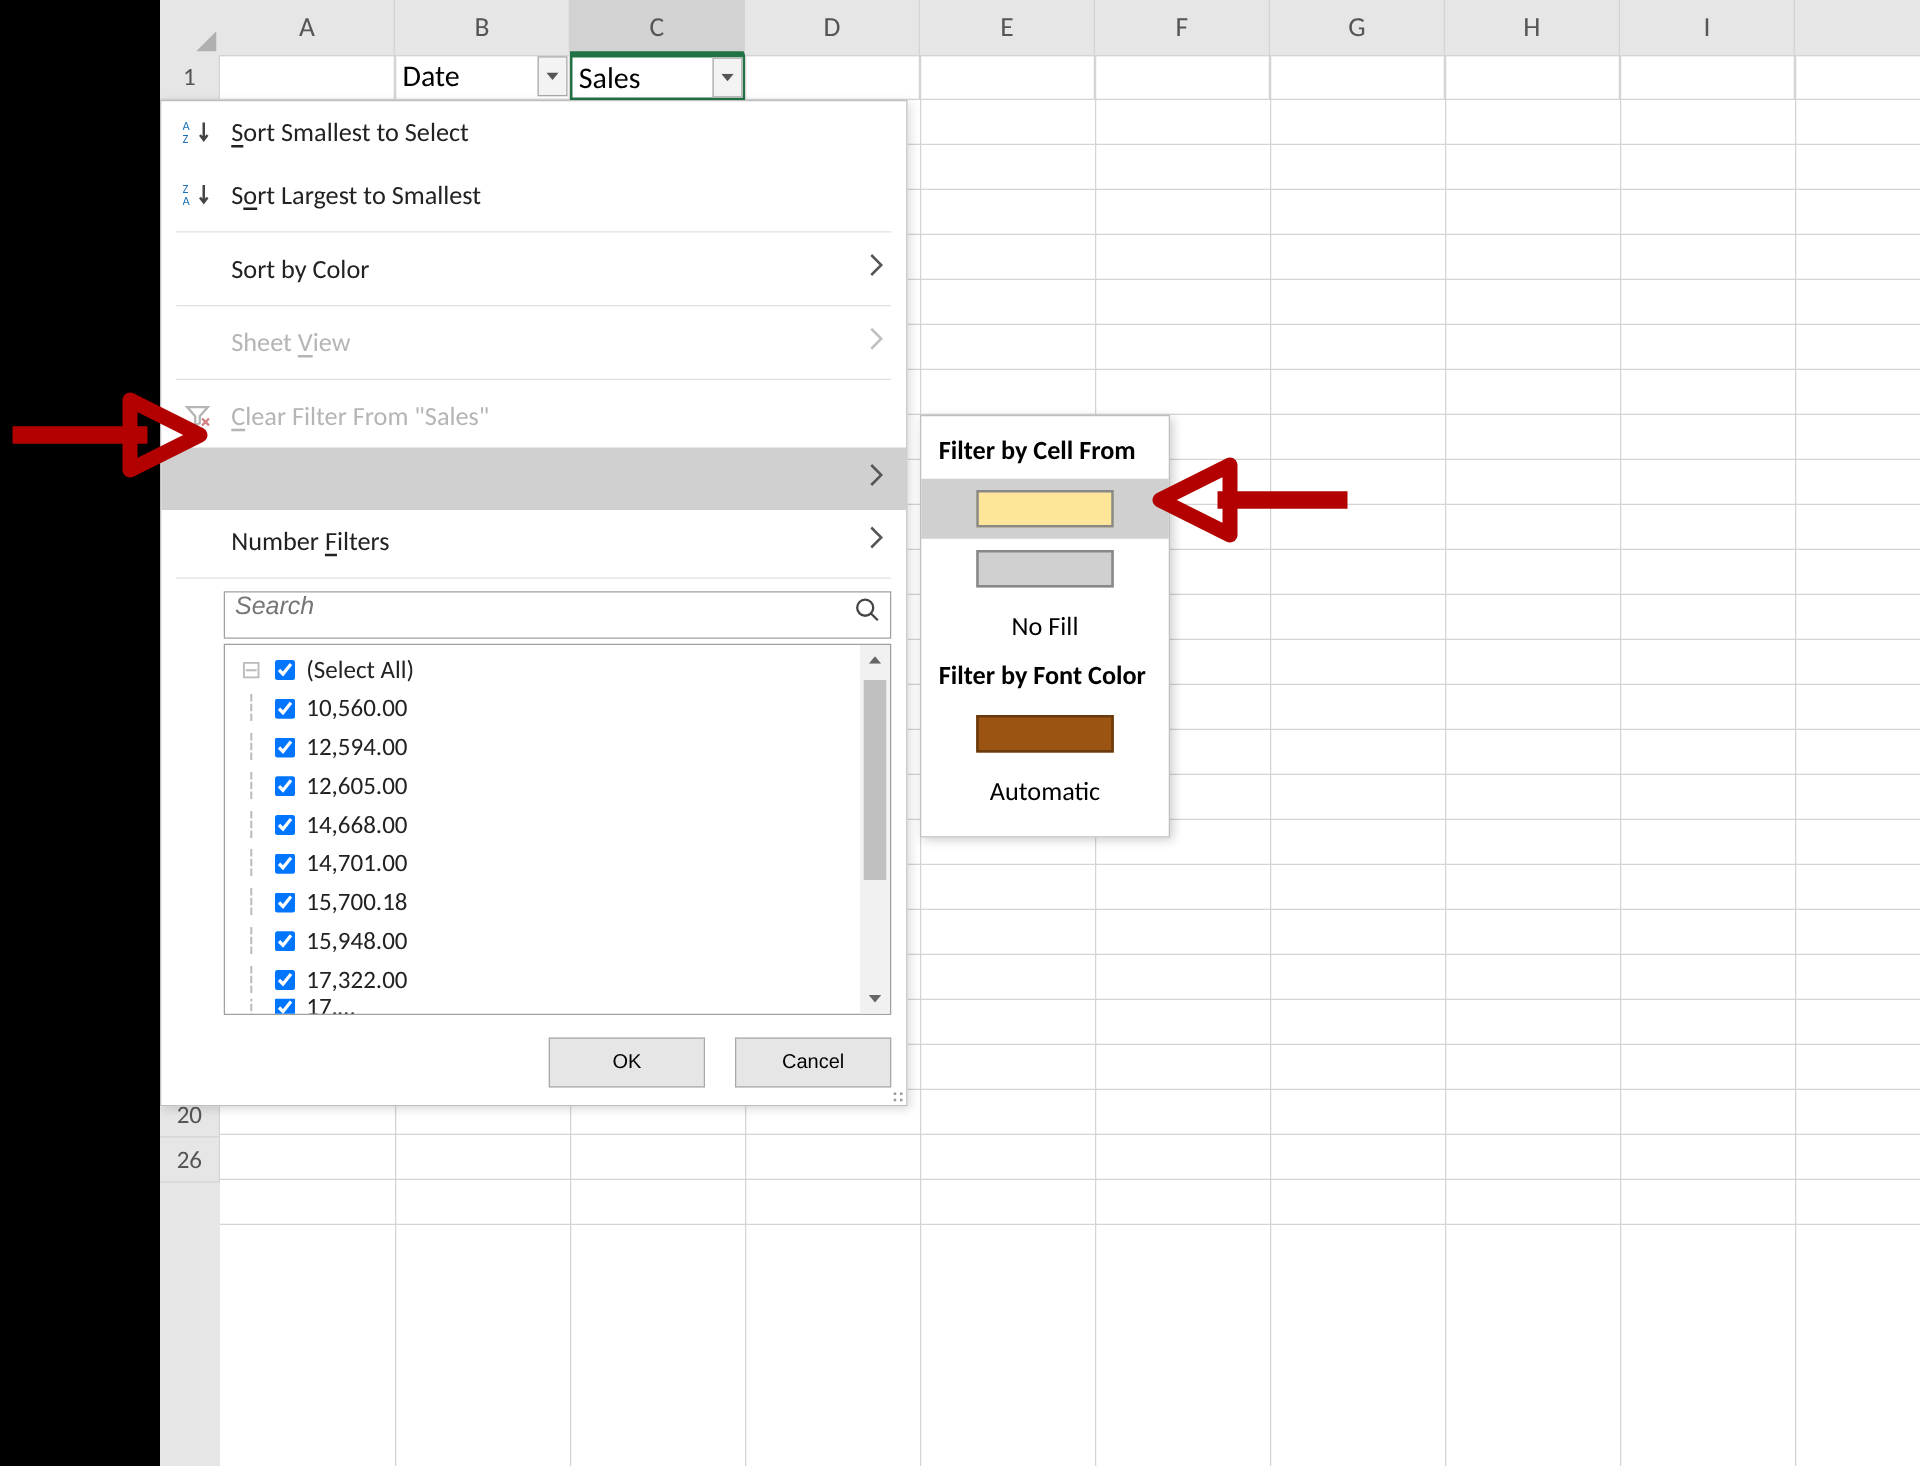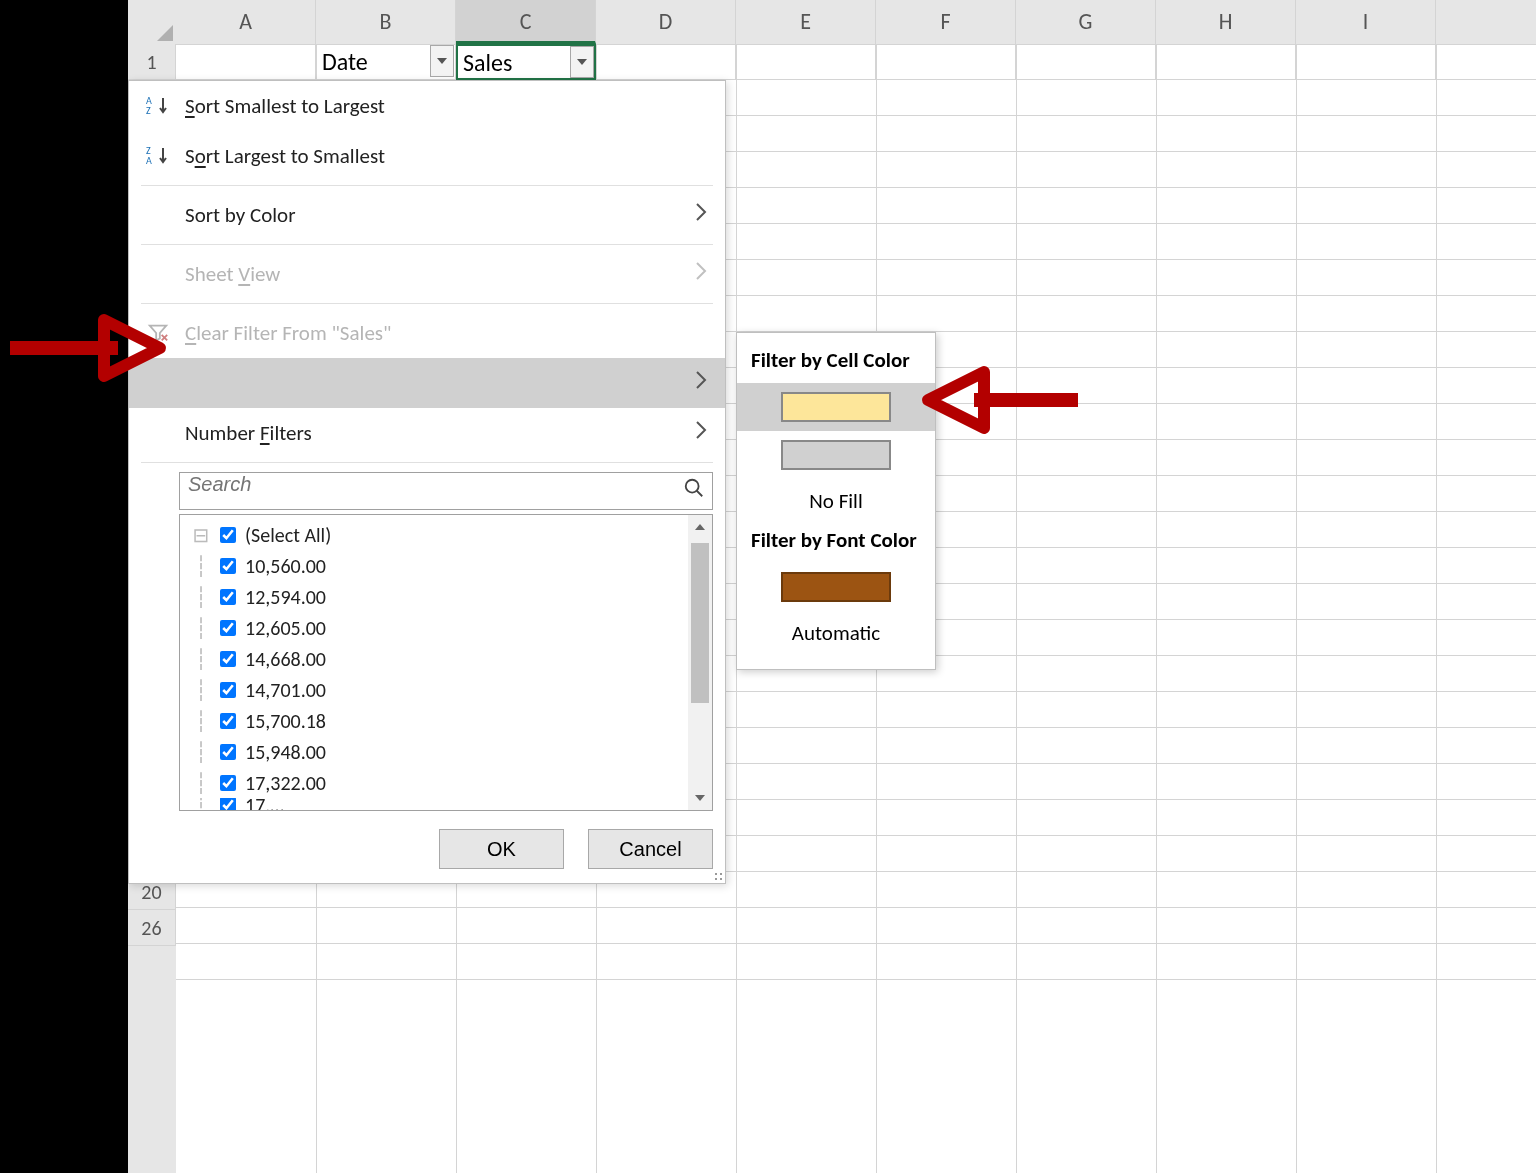--- a/index.html
+++ b/index.html
@@ -38,21 +38,21 @@
 .checklist-wrap{margin:4px 12px 8px 50px;border:1px solid #a0a0a0;height:295px;position:relative;overflow:hidden}
 .checklist{position:absolute;left:0;right:24px;top:0;bottom:0;padding:4px 0 0 12px;font-size:20px}
 .checklist .cl-row{height:31px;display:flex;align-items:center;gap:6px;white-space:nowrap}
 .checklist .tree{color:#bbb;display:inline-block;width:18px;text-align:center}
 .checklist input[type=checkbox]{width:16px;height:16px}
 .vscroll{position:absolute;right:0;top:0;width:24px;bottom:0;background:#f1f1f1}
 .vscroll .up,.vscroll .dn{position:absolute;left:0;width:24px;height:24px;display:flex;align-items:center;justify-content:center}
 .vscroll .up{top:0}.vscroll .dn{bottom:0}
 .vscroll .thumb{position:absolute;left:3px;width:18px;top:28px;height:160px;background:#c0c0c0}
 .btnrow{display:flex;justify-content:flex-end;gap:24px;padding:10px 12px 14px 0}
-.btn{width:125px;height:40px;border:1px solid #a8a8a8;background:#e6e6e6;font-size:20px}
+.btn{width:125px;height:40px;border:1px solid #a8a8a8;background:#e6e6e6;font-size:16px}
 .grip{position:absolute;right:3px;bottom:3px;width:14px;height:14px}
 .grip:before,.grip:after{content:"";position:absolute;background:#999}
 .grip:before{right:0;bottom:0;width:2px;height:2px}
 .grip:after{right:0;bottom:5px;width:2px;height:2px;box-shadow:-5px 5px 0 #999,-5px 0 0 #999}
 .submenu{position:absolute;left:608px;top:332px;width:200px;background:#fff;border:1px solid #bfbfbf;box-shadow:2px 2px 8px rgba(0,0,0,.2);padding:10px 0 14px;box-sizing:border-box;font-size:21px}
 .submenu .hdr{font-weight:700;padding:4px 14px 10px}
 .submenu .swrow{height:48px;display:flex;align-items:center;justify-content:center}
 .submenu .swrow.hov{background:#d0d0d0}
 .swatch{width:110px;height:30px;border:2px solid #888;box-sizing:border-box}
 .submenu .txt{text-align:right;height:44px;display:flex;align-items:center;justify-content:center}
@@ -132,21 +132,21 @@
 
   <div class="filterpanel">
     <div class="fp-item">
       <span class="ico">
         <svg width="24" height="24" viewBox="0 0 24 24">
             <text x="0" y="10" font-size="10" fill="#1a6fb5">A</text>
             <text x="0" y="20" font-size="10" fill="#1a6fb5">Z</text>
             <path d="M17 4v14M14 14l3 4 3-4" stroke="#444" stroke-width="2" fill="none"></path>
           </svg>
       </span>
-      <span class="label"><span class="underline">S</span><span>ort Smallest to Largest</span></span>
+      <span class="label"><span class="underline">S</span><span>ort Smallest to Select</span></span>
     </div>
     <div class="fp-item">
       <span class="ico">
         <svg width="24" height="24" viewBox="0 0 24 24">
             <text x="0" y="10" font-size="10" fill="#1a6fb5">Z</text>
             <text x="0" y="20" font-size="10" fill="#1a6fb5">A</text>
             <path d="M17 4v14M14 14l3 4 3-4" stroke="#444" stroke-width="2" fill="none"></path>
           </svg>
       </span>
       <span class="label">S<span class="underline">o</span><span>rt Largest to Smallest</span></span>
@@ -262,21 +262,21 @@
       </div>
     </div>
     <div class="btnrow">
       <button class="btn">OK</button>
       <button class="btn">Cancel</button>
     </div>
     <div class="grip"></div>
   </div>
 
   <div class="submenu">
-    <div class="hdr">Filter by Cell Color</div>
+    <div class="hdr">Filter by Cell From</div>
     <div class="swrow hov">
         <div class="swatch" id="sw1" style="background: rgb(253, 230, 154);"></div>
       </div>
     <div class="swrow">
         <div class="swatch" id="sw2" style="background: rgb(208, 208, 208);"></div>
       </div>
     <div class="txt">No Fill</div>
     <div class="hdr">Filter by Font Color</div>
     <div class="swrow">
         <div class="swatch" id="sw3" style="border-color: rgb(107, 58, 12); background: rgb(156, 84, 18);"></div>

